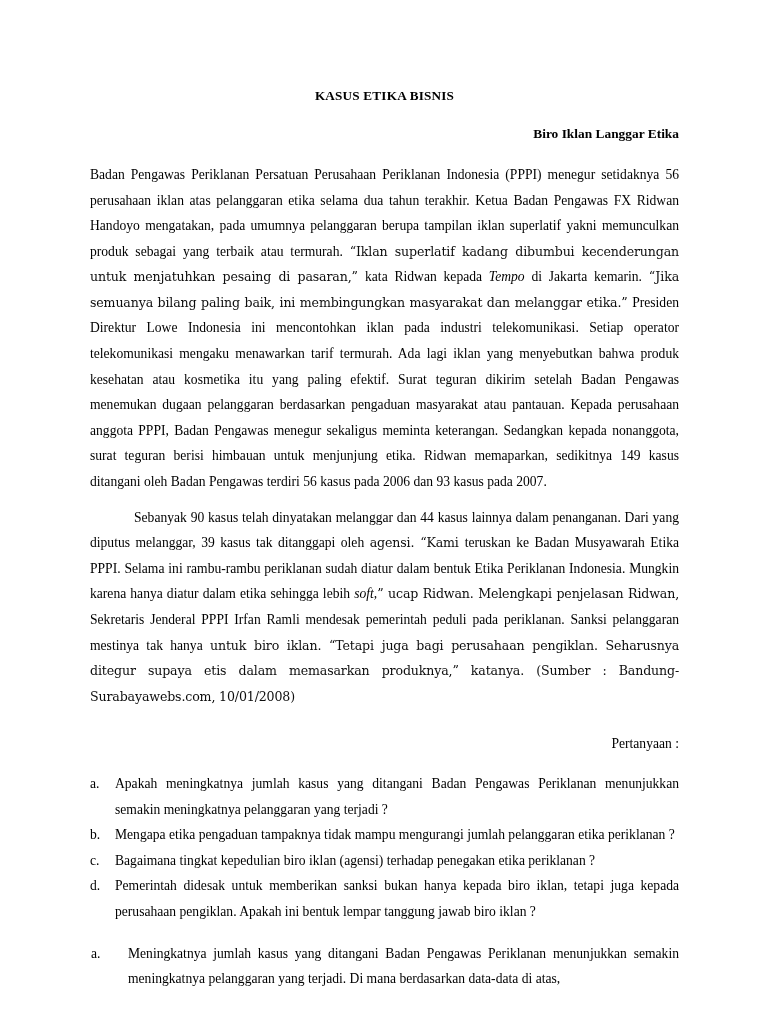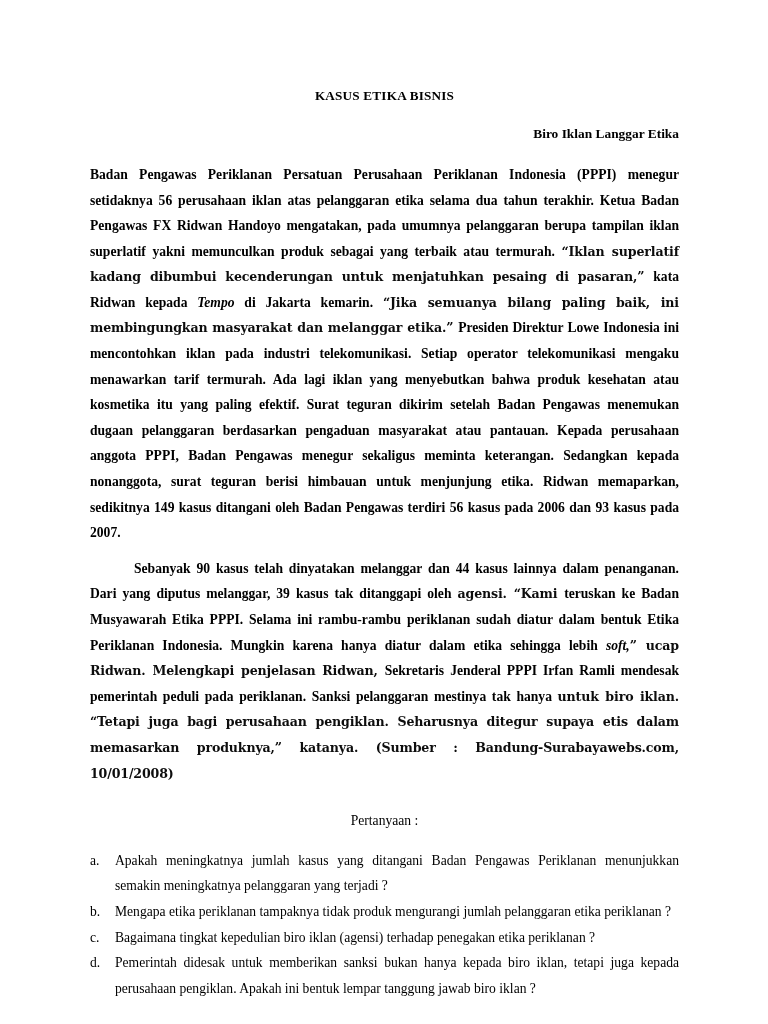--- a/index.html
+++ b/index.html
@@ -43,40 +43,39 @@
     line-height: 1.2;
     text-align: right;
   }
   p.body-par {
     margin: 0 0 10px 0;
     font-size: 13.6px;
     line-height: 25.6px;
     text-align: justify;
     text-justify: inter-word;
     hyphens: none;
-    font-weight: bold;
   }
   p.indented {
     text-indent: 44px;
   }
   
   .alt {
     font-family: "DejaVu Serif", "Liberation Serif", serif;
     font-size: 12.6px;
     letter-spacing: -0.15px;
     color: #0d0d0d;
   }
   .ital {
     font-style: italic;
   }
   .label-line {
     font-size: 13.6px;
     line-height: 25.6px;
     margin: 0;
-    text-align: center;
+    text-align: right;
   }
   .gap-before-pertanyaan { margin-top: 22px; }
   .gap-before-jawaban { margin-top: 56px; padding-left: 4px; }
 
   ul.q-list, ul.a-list {
     list-style: none;
     margin: 14px 0 0 0;
     padding: 0;
   }
   ul.q-list > li, ul.a-list > li {
@@ -124,21 +123,21 @@
 
     <p class="label-line gap-before-pertanyaan">Pertanyaan :</p>
 
     <ul class="q-list">
       <li>
         <span class="marker">a.</span>
         <span class="li-text">Apakah meningkatnya jumlah kasus yang ditangani Badan Pengawas Periklanan menunjukkan semakin meningkatnya pelanggaran yang terjadi ?</span>
       </li>
       <li>
         <span class="marker">b.</span>
-        <span class="li-text">Mengapa etika periklanan tampaknya tidak produk mengurangi jumlah pelanggaran etika periklanan ?</span>
+        <span class="li-text">Mengapa etika pengaduan tampaknya tidak mampu mengurangi jumlah pelanggaran etika periklanan ?</span>
       </li>
       <li>
         <span class="marker">c.</span>
         <span class="li-text">Bagaimana tingkat kepedulian biro iklan (agensi) terhadap penegakan etika periklanan ?</span>
       </li>
       <li>
         <span class="marker">d.</span>
         <span class="li-text">Pemerintah didesak untuk memberikan sanksi bukan hanya kepada biro iklan, tetapi juga kepada perusahaan pengiklan. Apakah ini bentuk lempar tanggung jawab biro iklan ?</span>
       </li>
     </ul>

